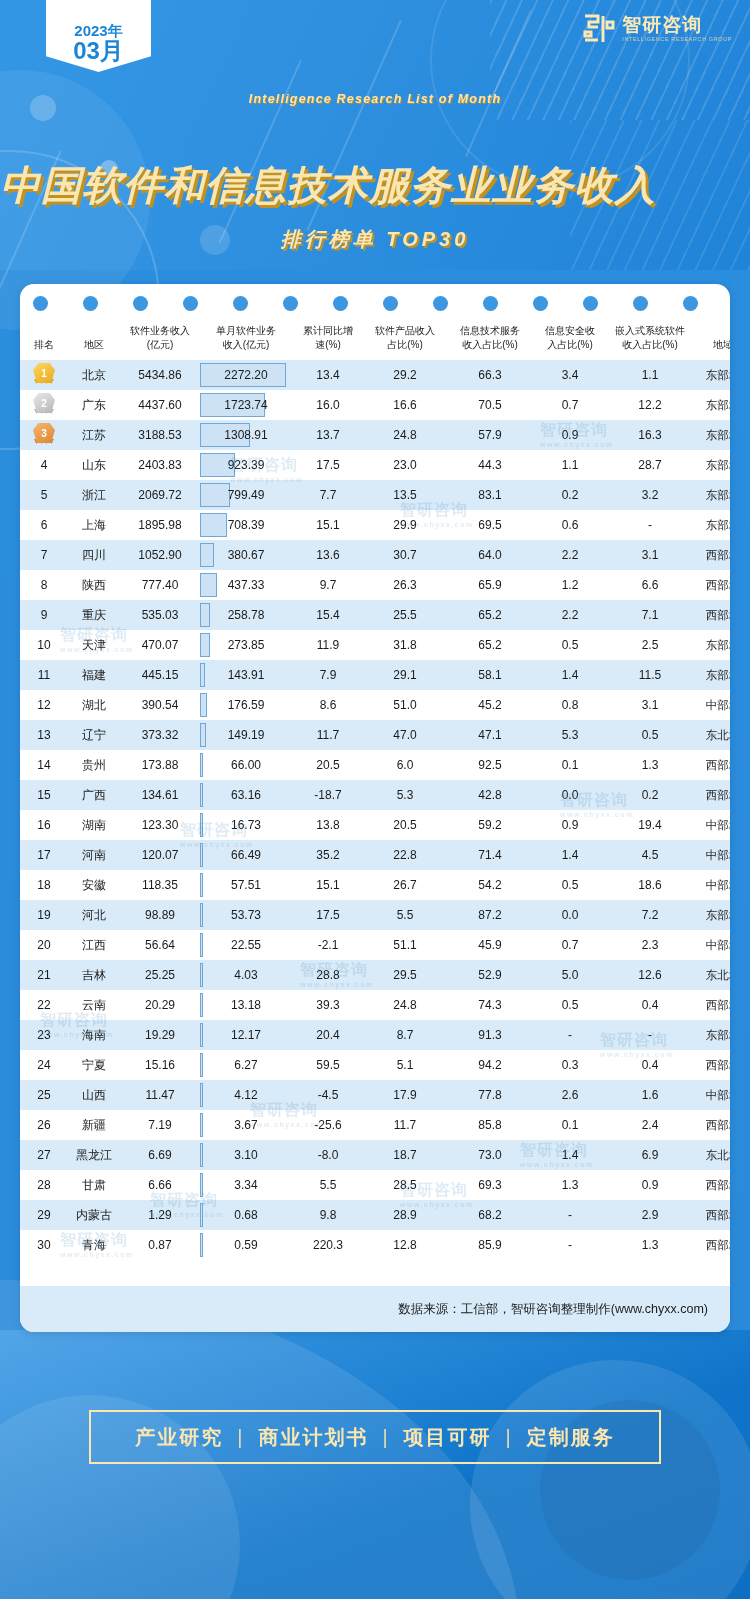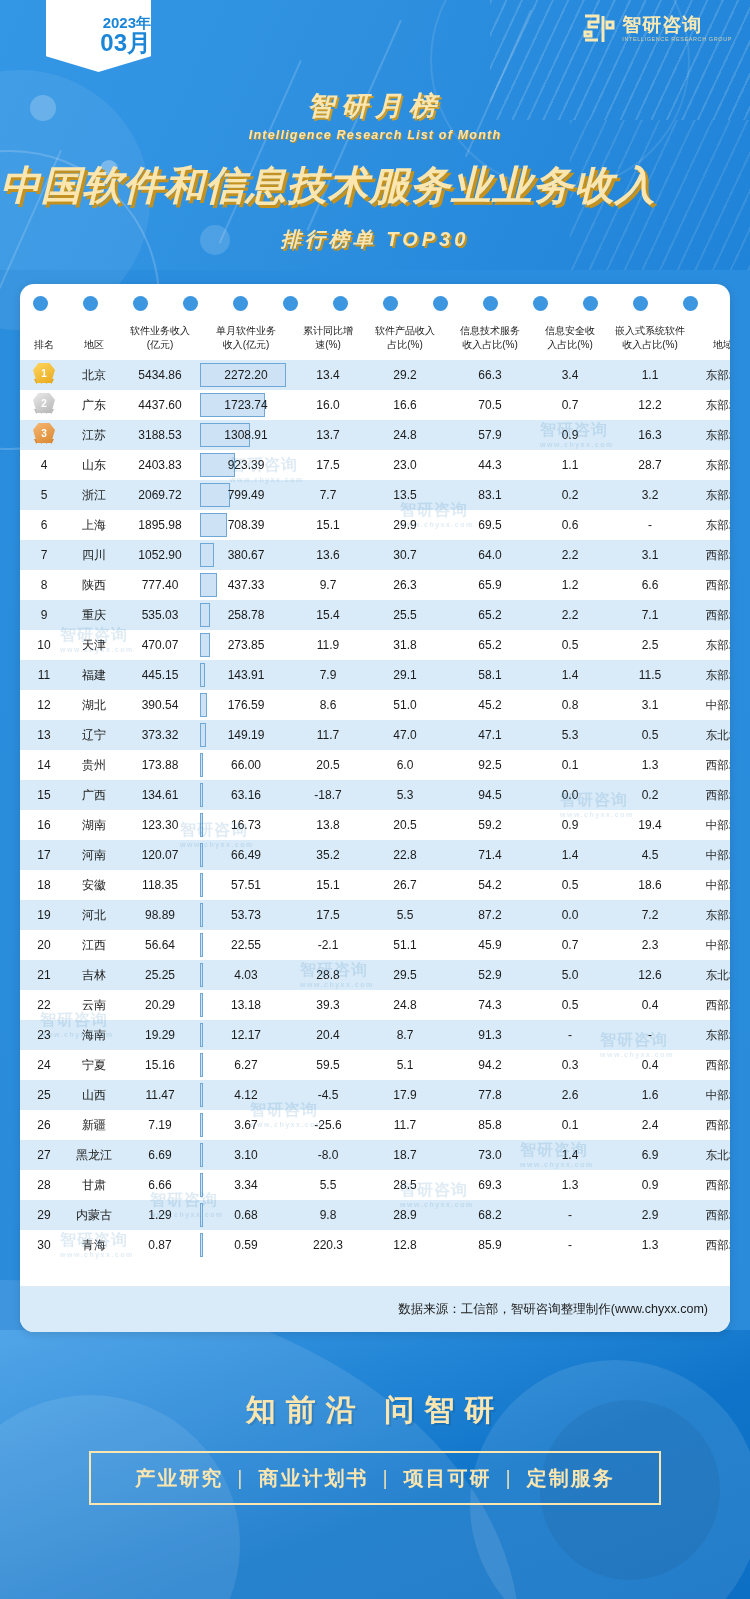--- a/index.html
+++ b/index.html
@@ -50,22 +50,22 @@
   }
   .arc {
     position:absolute; border:2px solid rgba(255,255,255,.18); border-radius:50%;
   }
 
   
   .date-flag {
     position:absolute; left:46px; top:0; width:105px; height:72px; z-index:5;
     background:#ffffff;
     clip-path: polygon(0 0, 100% 0, 100% 78%, 50% 100%, 0 78%);
-    display:flex; flex-direction:column; align-items:flex-end; justify-content:flex-start;
-    padding-top:14px;
+    display:flex; flex-direction:column; align-items:center; justify-content:flex-start;
+    padding-top:22px;
   }
   .date-year { color:#1b86d8; font-size:15px; font-weight:bold; letter-spacing:0px; line-height:17px;}
   .date-month { color:#1b86d8; font-size:24px; font-weight:bold; line-height:24px; }
 
   
   .logo { position:absolute; right:18px; top:12px; z-index:5; display:flex; align-items:center; gap:7px; }
   .logo-mark { width:34px; height:34px; }
   .logo-txt { display:flex; flex-direction:column; }
   .logo-cn { color:#fbe9b4; font-size:19px; font-weight:bold; letter-spacing:1px; line-height:20px; }
   .logo-en { color:#f2dca5; font-size:5.5px; letter-spacing:.6px; line-height:8px; opacity:.85; }
@@ -226,21 +226,20 @@
       </g>
     </svg>
   </span>
   <span class="logo-txt">
     <span class="logo-cn">智研咨询</span>
     <span class="logo-en">INTELLIGENCE RESEARCH GROUP</span>
   </span>
 </div>
 
 <div class="head-block">
-  <div class="h-cn">智研月榜</div>
   <div class="h-en">Intelligence Research List of Month</div>
 </div>
 <div class="h-title">中国软件和信息技术服务业业务收入</div>
 <div class="h-sub">排行榜单  TOP30</div>
 
 <div class="card">
 
   <div class="dots" id="dotrow">
       <span class="dot" style="left: 13px;"></span>
       <span class="dot" style="left: 63px;"></span>
@@ -475,21 +474,21 @@
           <td>1.3</td>
           <td class="c-area">西部地</td>
         </tr>
         <tr class="alt">
           <td>15</td>
           <td class="c-region">广西</td>
           <td>134.61</td>
           <td class="barcell"><span class="bar" style="width: 3px; background: rgb(205, 227, 245); border-color: rgb(111, 168, 214);"></span><span class="barval">63.16</span></td>
           <td>-18.7</td>
           <td>5.3</td>
-          <td>94.5</td>
+          <td>42.8</td>
           <td>0.0</td>
           <td>0.2</td>
           <td class="c-area">西部地</td>
         </tr>
         <tr>
           <td>16</td>
           <td class="c-region">湖南</td>
           <td>123.30</td>
           <td class="barcell"><span class="bar" style="width: 3px; background: rgb(205, 227, 245); border-color: rgb(111, 168, 214);"></span><span class="barval">16.73</span></td>
           <td>13.8</td>
@@ -726,21 +725,20 @@
       <div class="l1">智研咨询</div>
       <div class="l2">www.chyxx.com</div>
     </div>
     <div class="wm" style="left: 250px; top: 1100px;">
       <div class="l1">智研咨询</div>
       <div class="l2">www.chyxx.com</div>
     </div>
   </div>
 
 <div class="banner">
-  <div class="b-main">知前沿 问智研</div>
   <div class="b-box" id="bbox">
       <span>产业研究</span>
       <span class="b-sep">|</span>
       <span>商业计划书</span>
       <span class="b-sep">|</span>
       <span>项目可研</span>
       <span class="b-sep">|</span>
       <span>定制服务</span>
     </div>
 </div>

